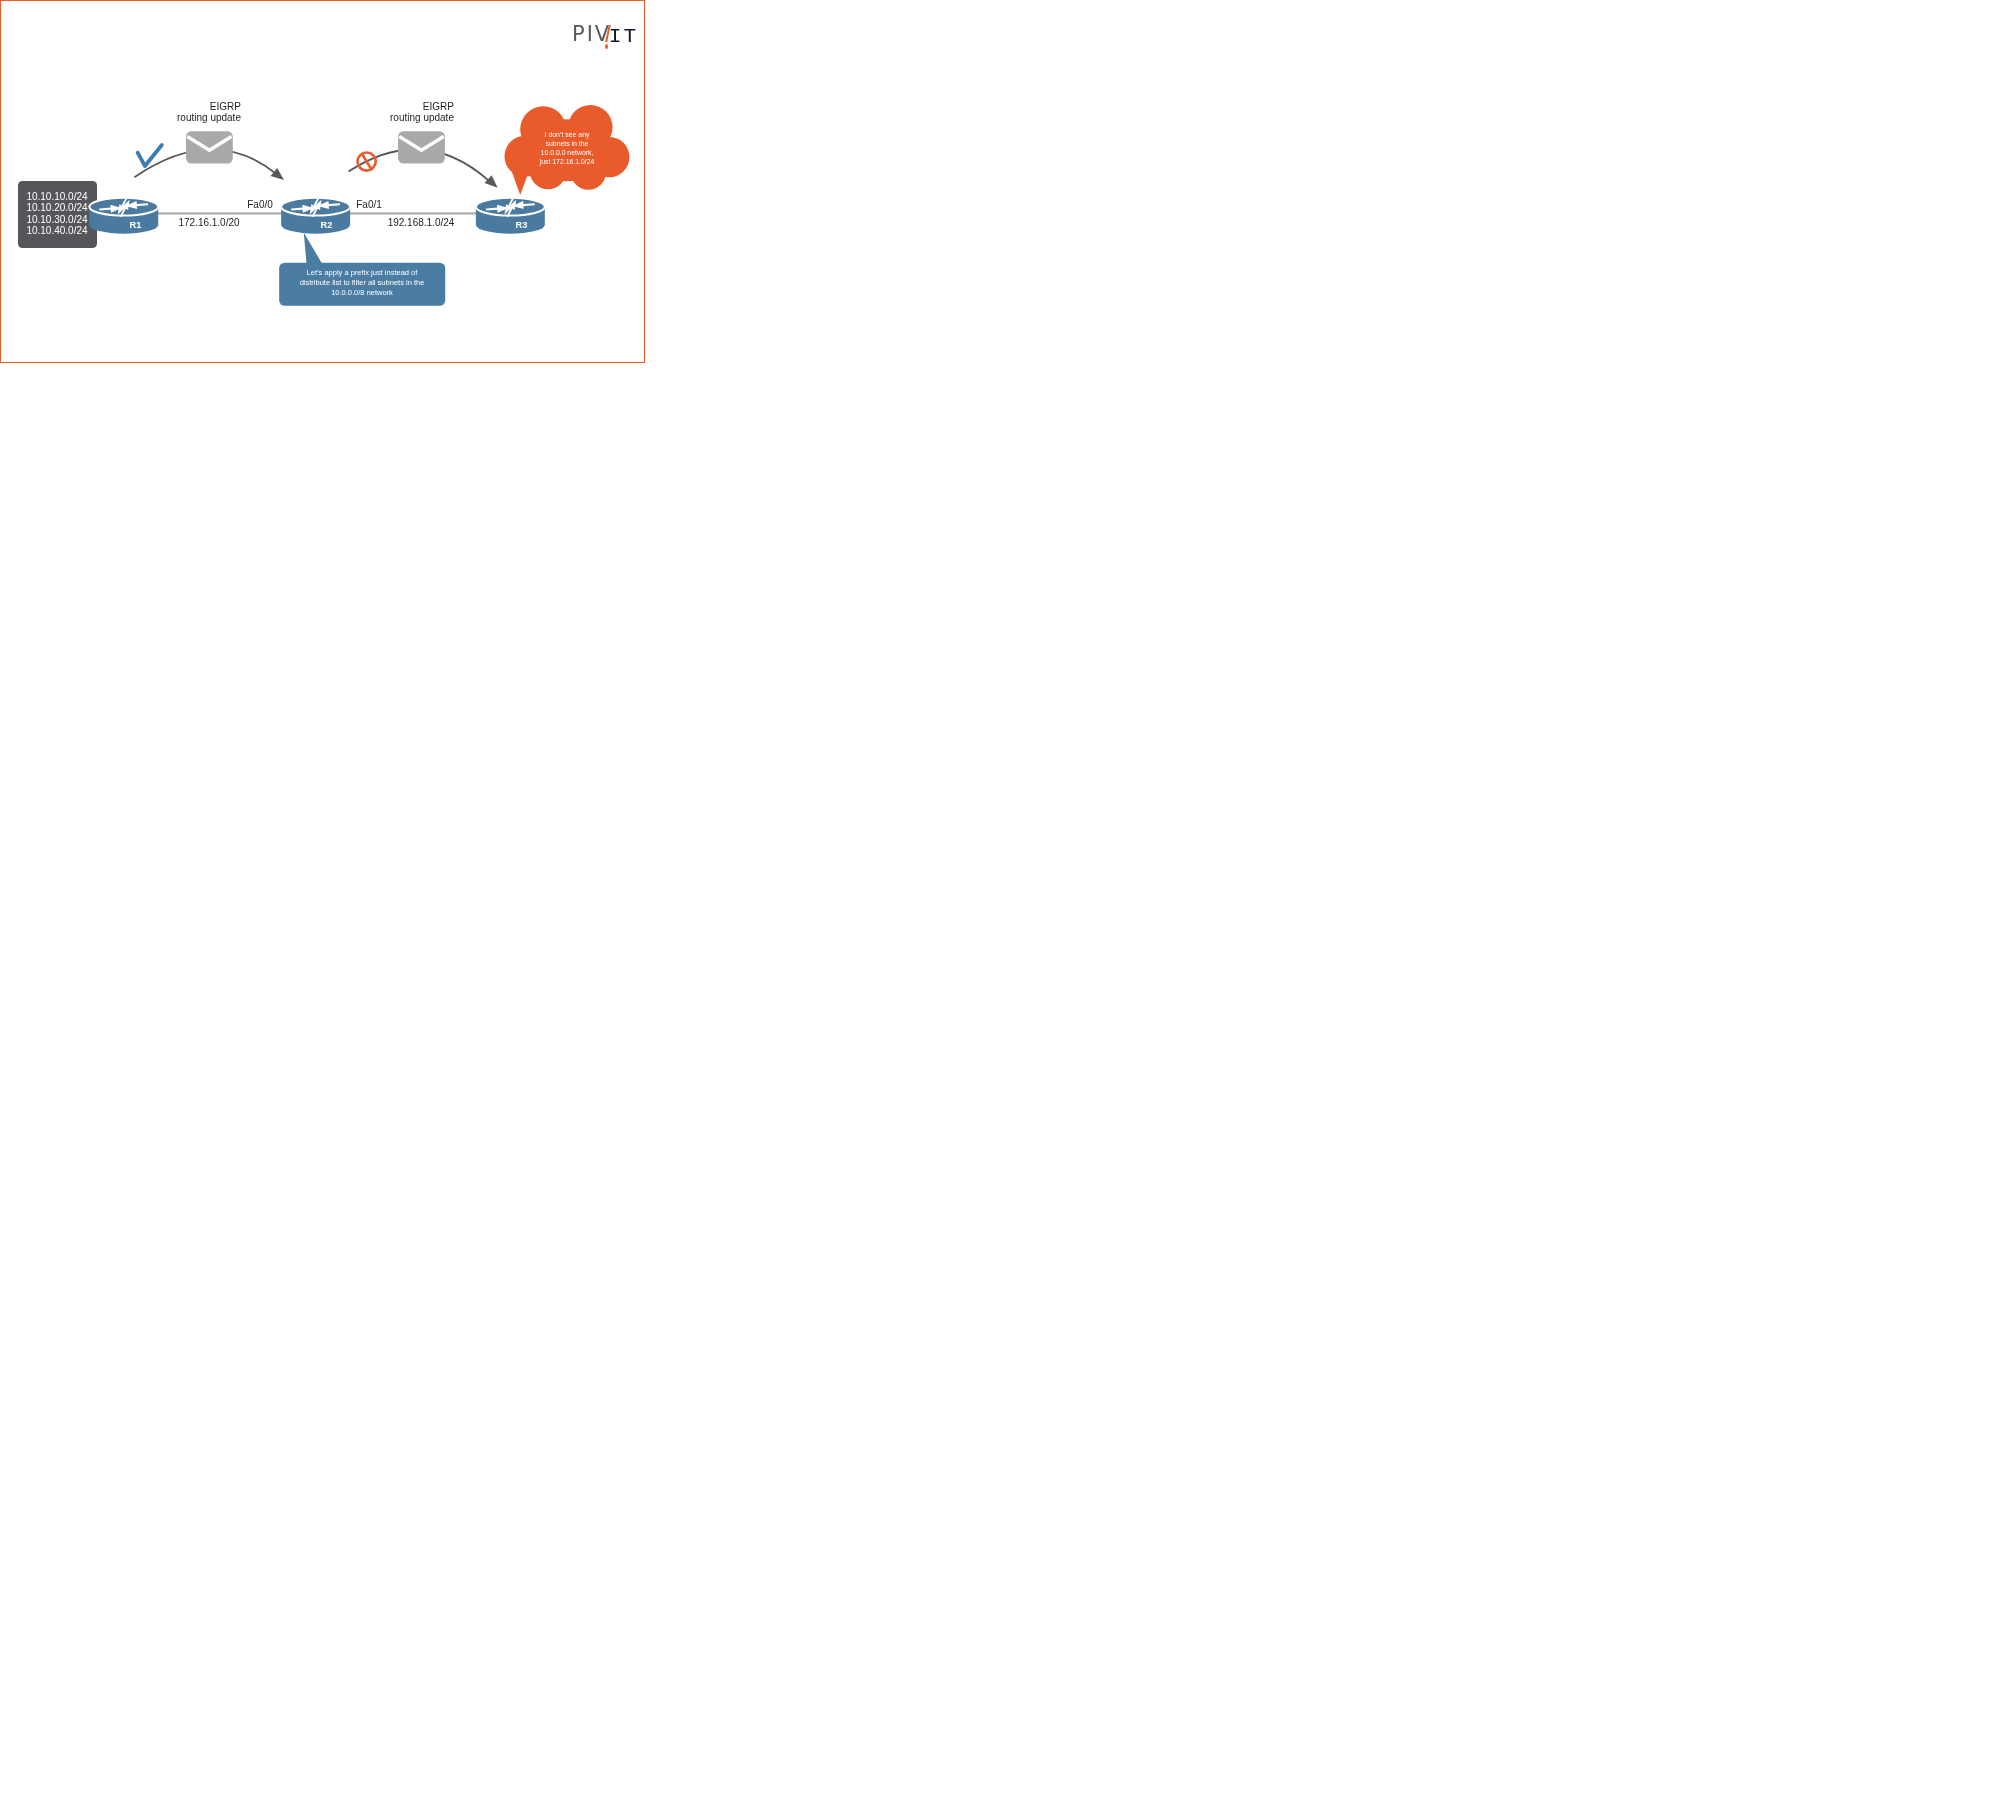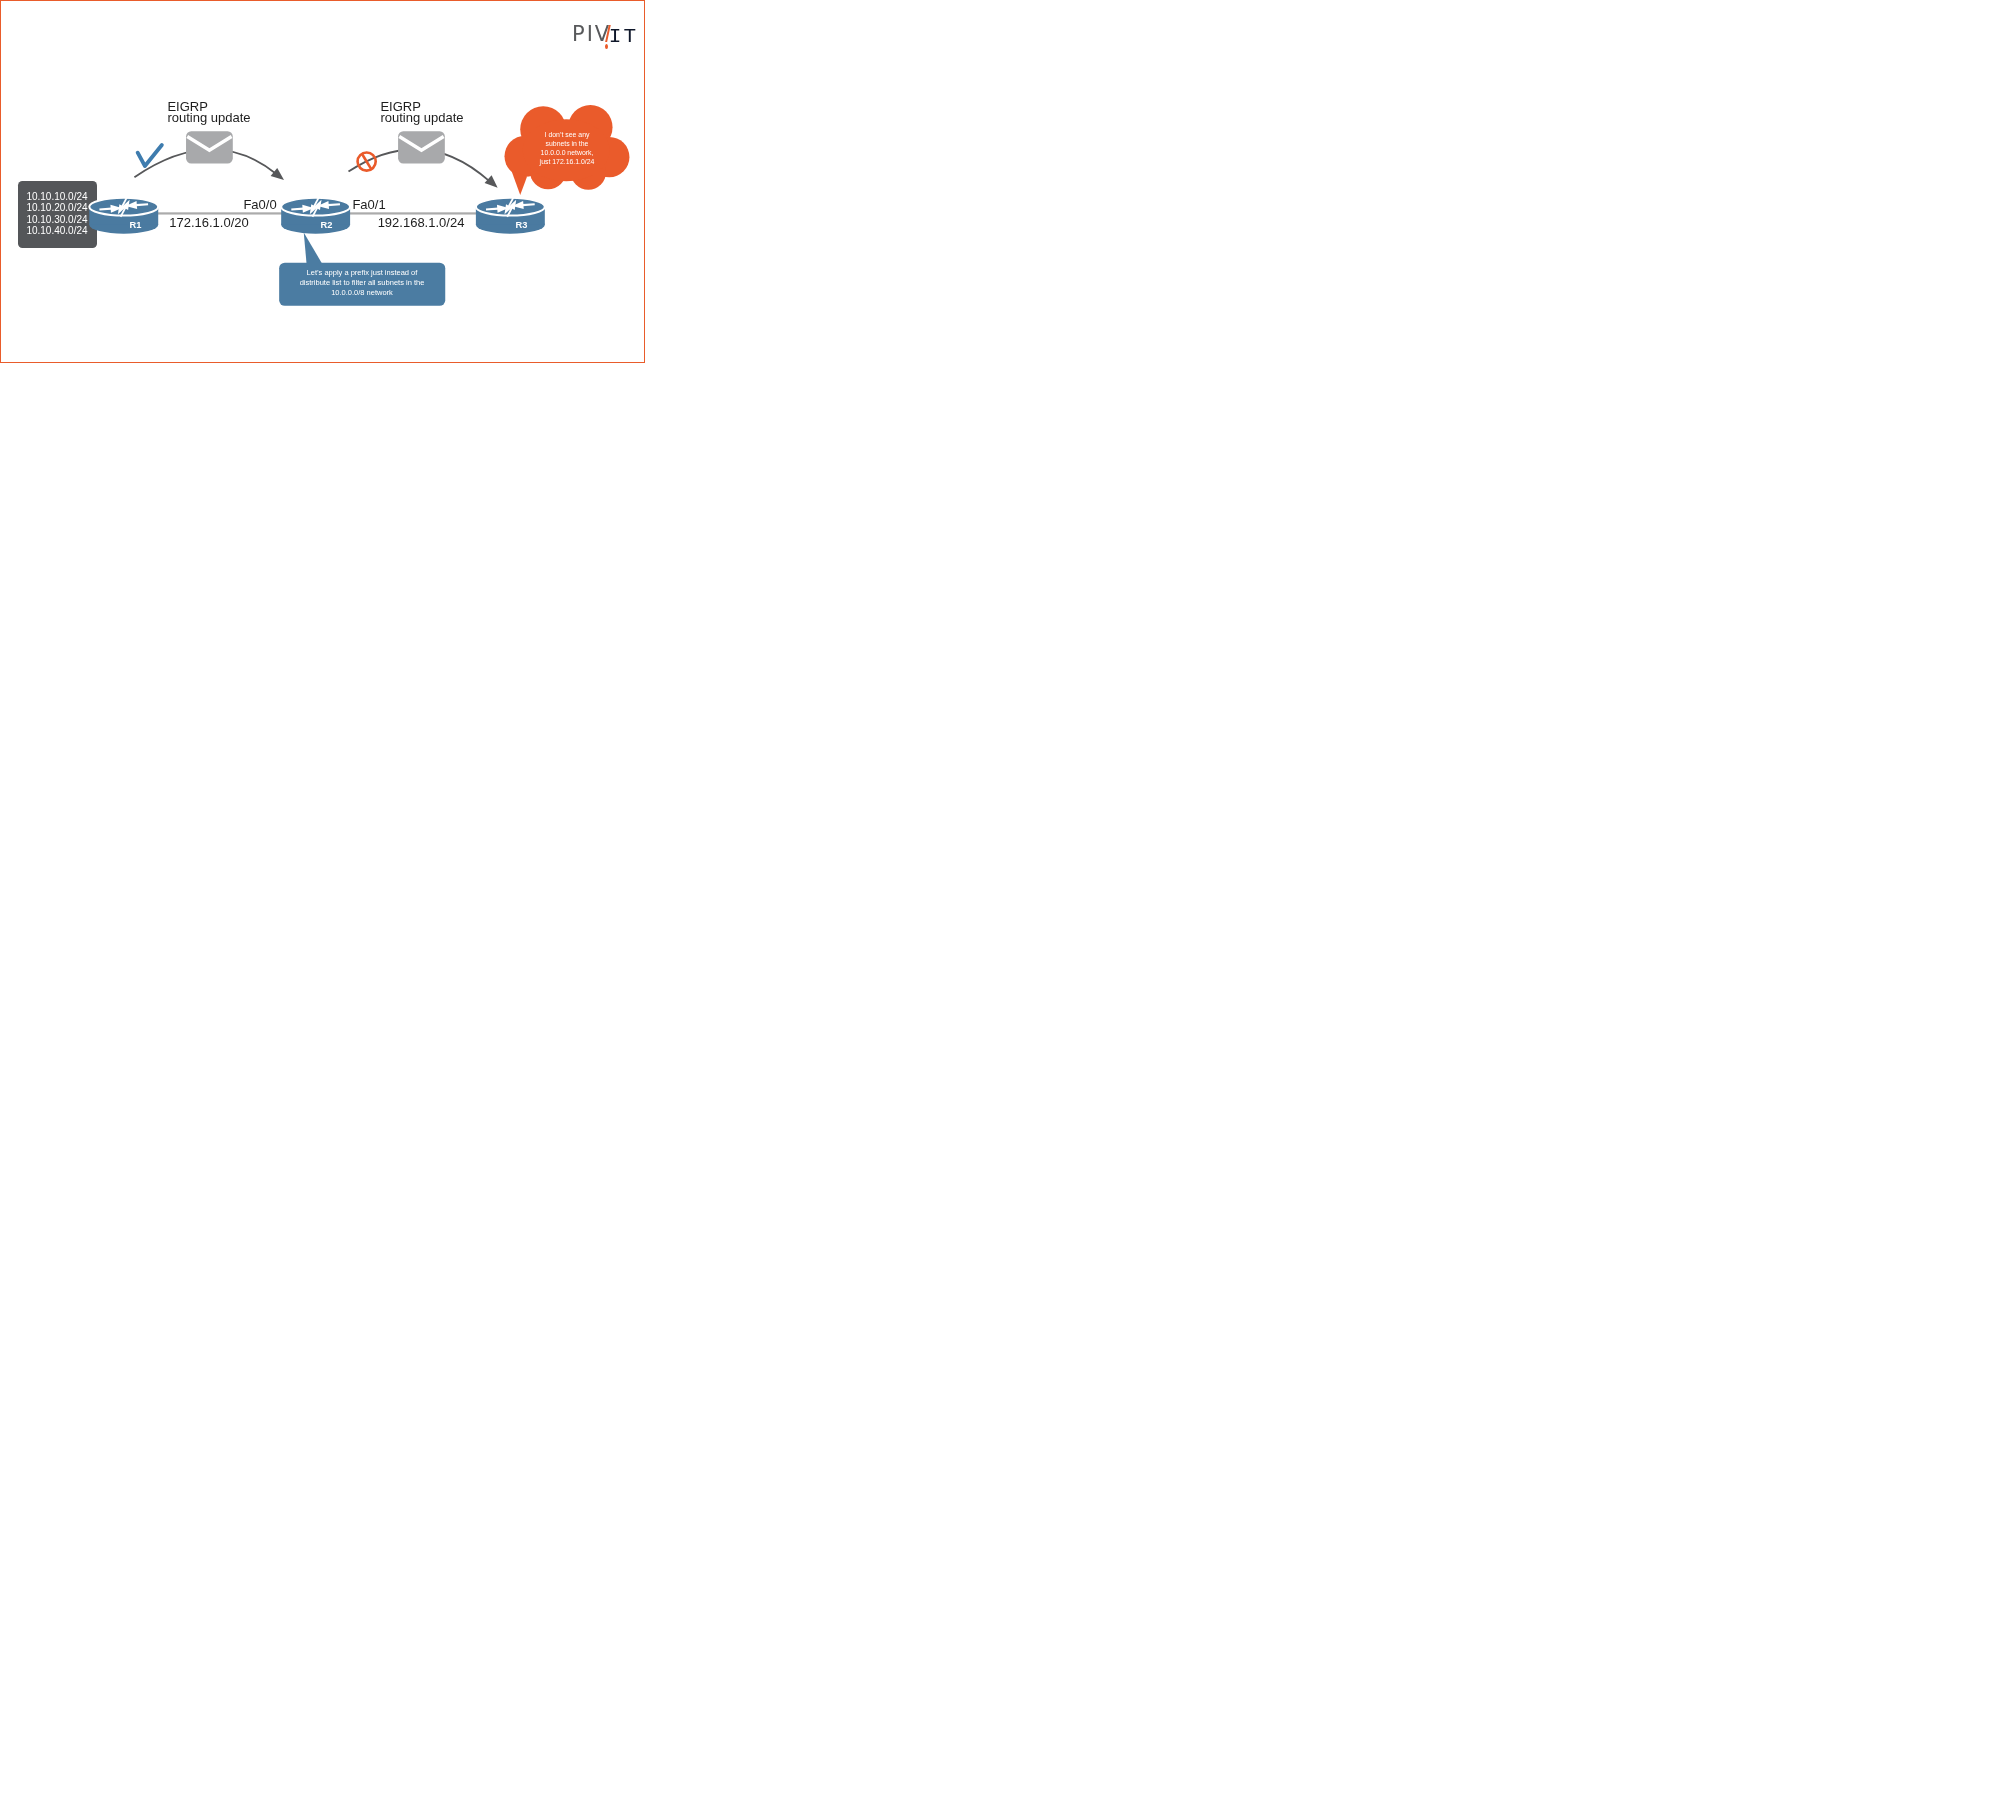--- a/index.html
+++ b/index.html
@@ -16,22 +16,22 @@
     position:absolute; left:16.5px; top:180px; width:79px; height:67px;
     background:#545659; border-radius:4.4px; color:#ffffff;
     padding-top:9.7px; box-sizing:border-box; text-align:center;
     font-size:10px; line-height:11.5px; z-index:1;
   }
 
   svg.layer { position:absolute; left:0; top:0; z-index:2; }
 
   
   .t {
-    position:absolute; color:#1E1E1E; text-align:left; white-space:nowrap;
-    transform:translateX(-50%); z-index:3; font-size:13px; line-height:8px;
+    position:absolute; color:#1E1E1E; text-align:right; white-space:nowrap;
+    transform:translateX(-50%); z-index:3; font-size:10px; line-height:8px;
   }
   .t.two { line-height:11px; }
   .router-label {
     position:absolute; transform:translateX(-50%); z-index:3;
     color:#ffffff; font-size:9.3px; font-weight:700; line-height:10.5px;
     text-align:center; white-space:nowrap;padding-left:23px;
   }
   .bubble-text {
     position:absolute; left:361px; top:267px; transform:translateX(-50%); z-index:3;
     color:#ffffff; font-size:7.5px; line-height:10px; text-align:center; white-space:nowrap;

